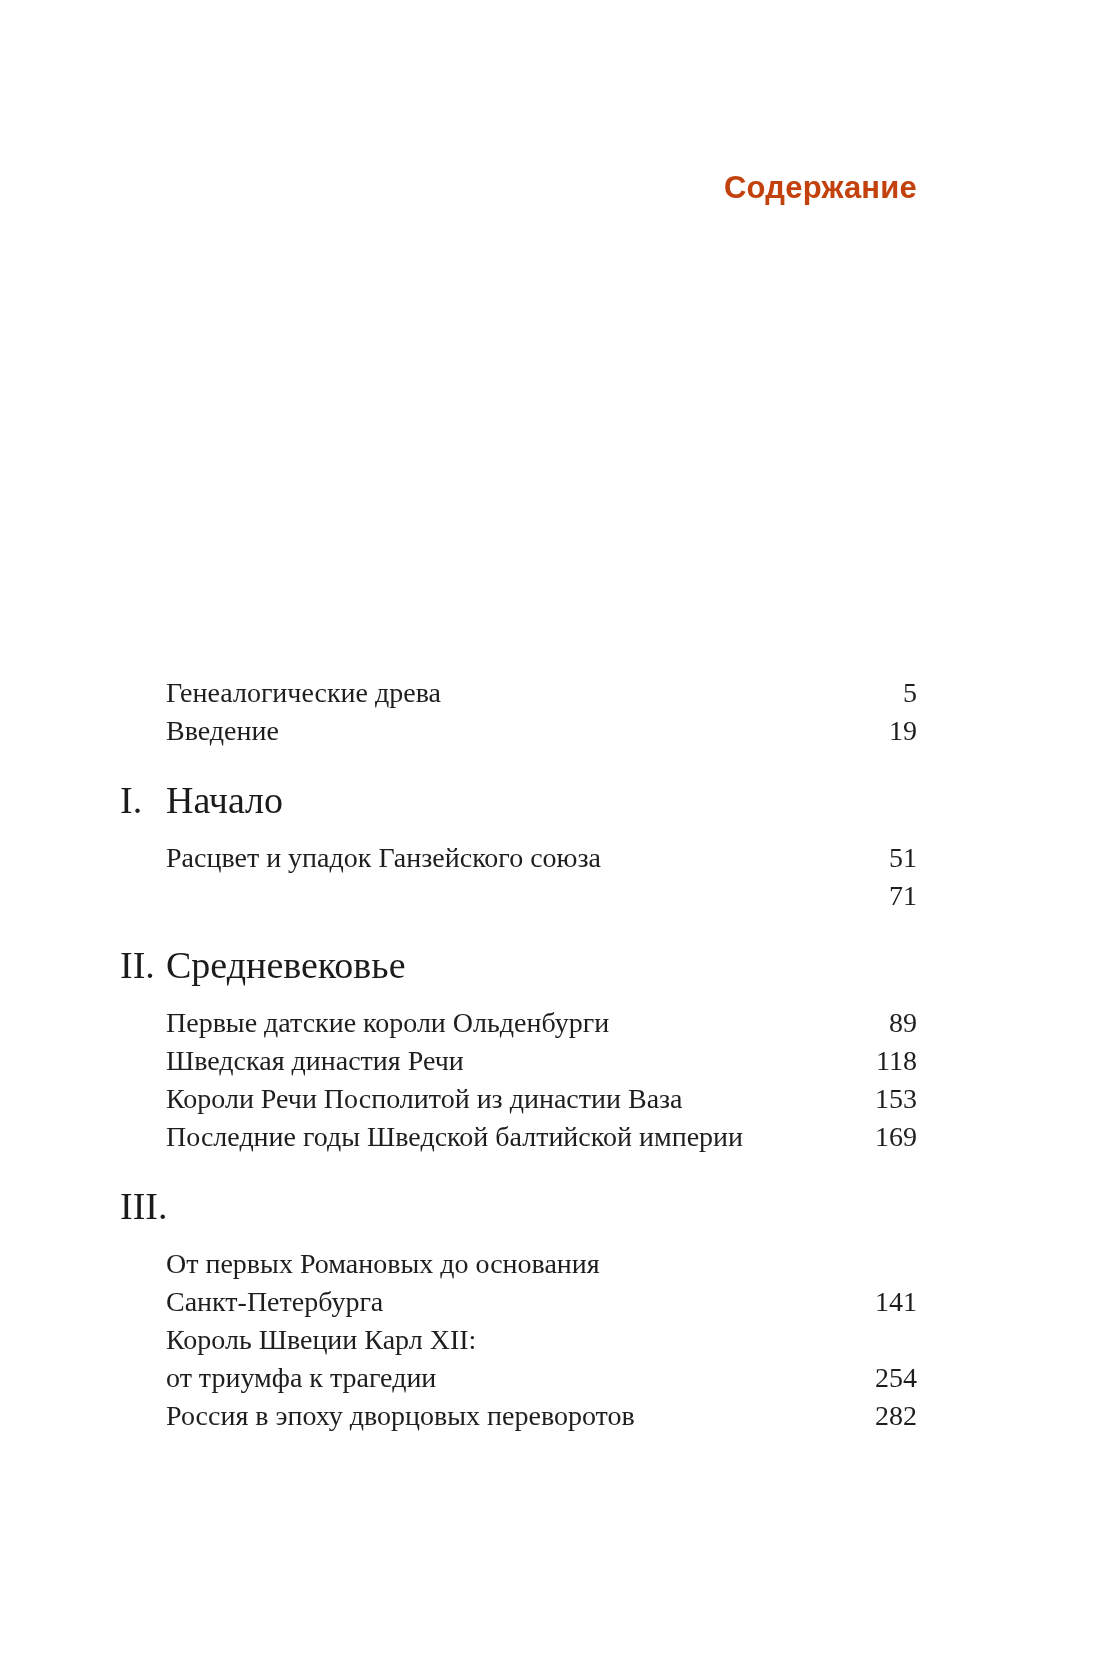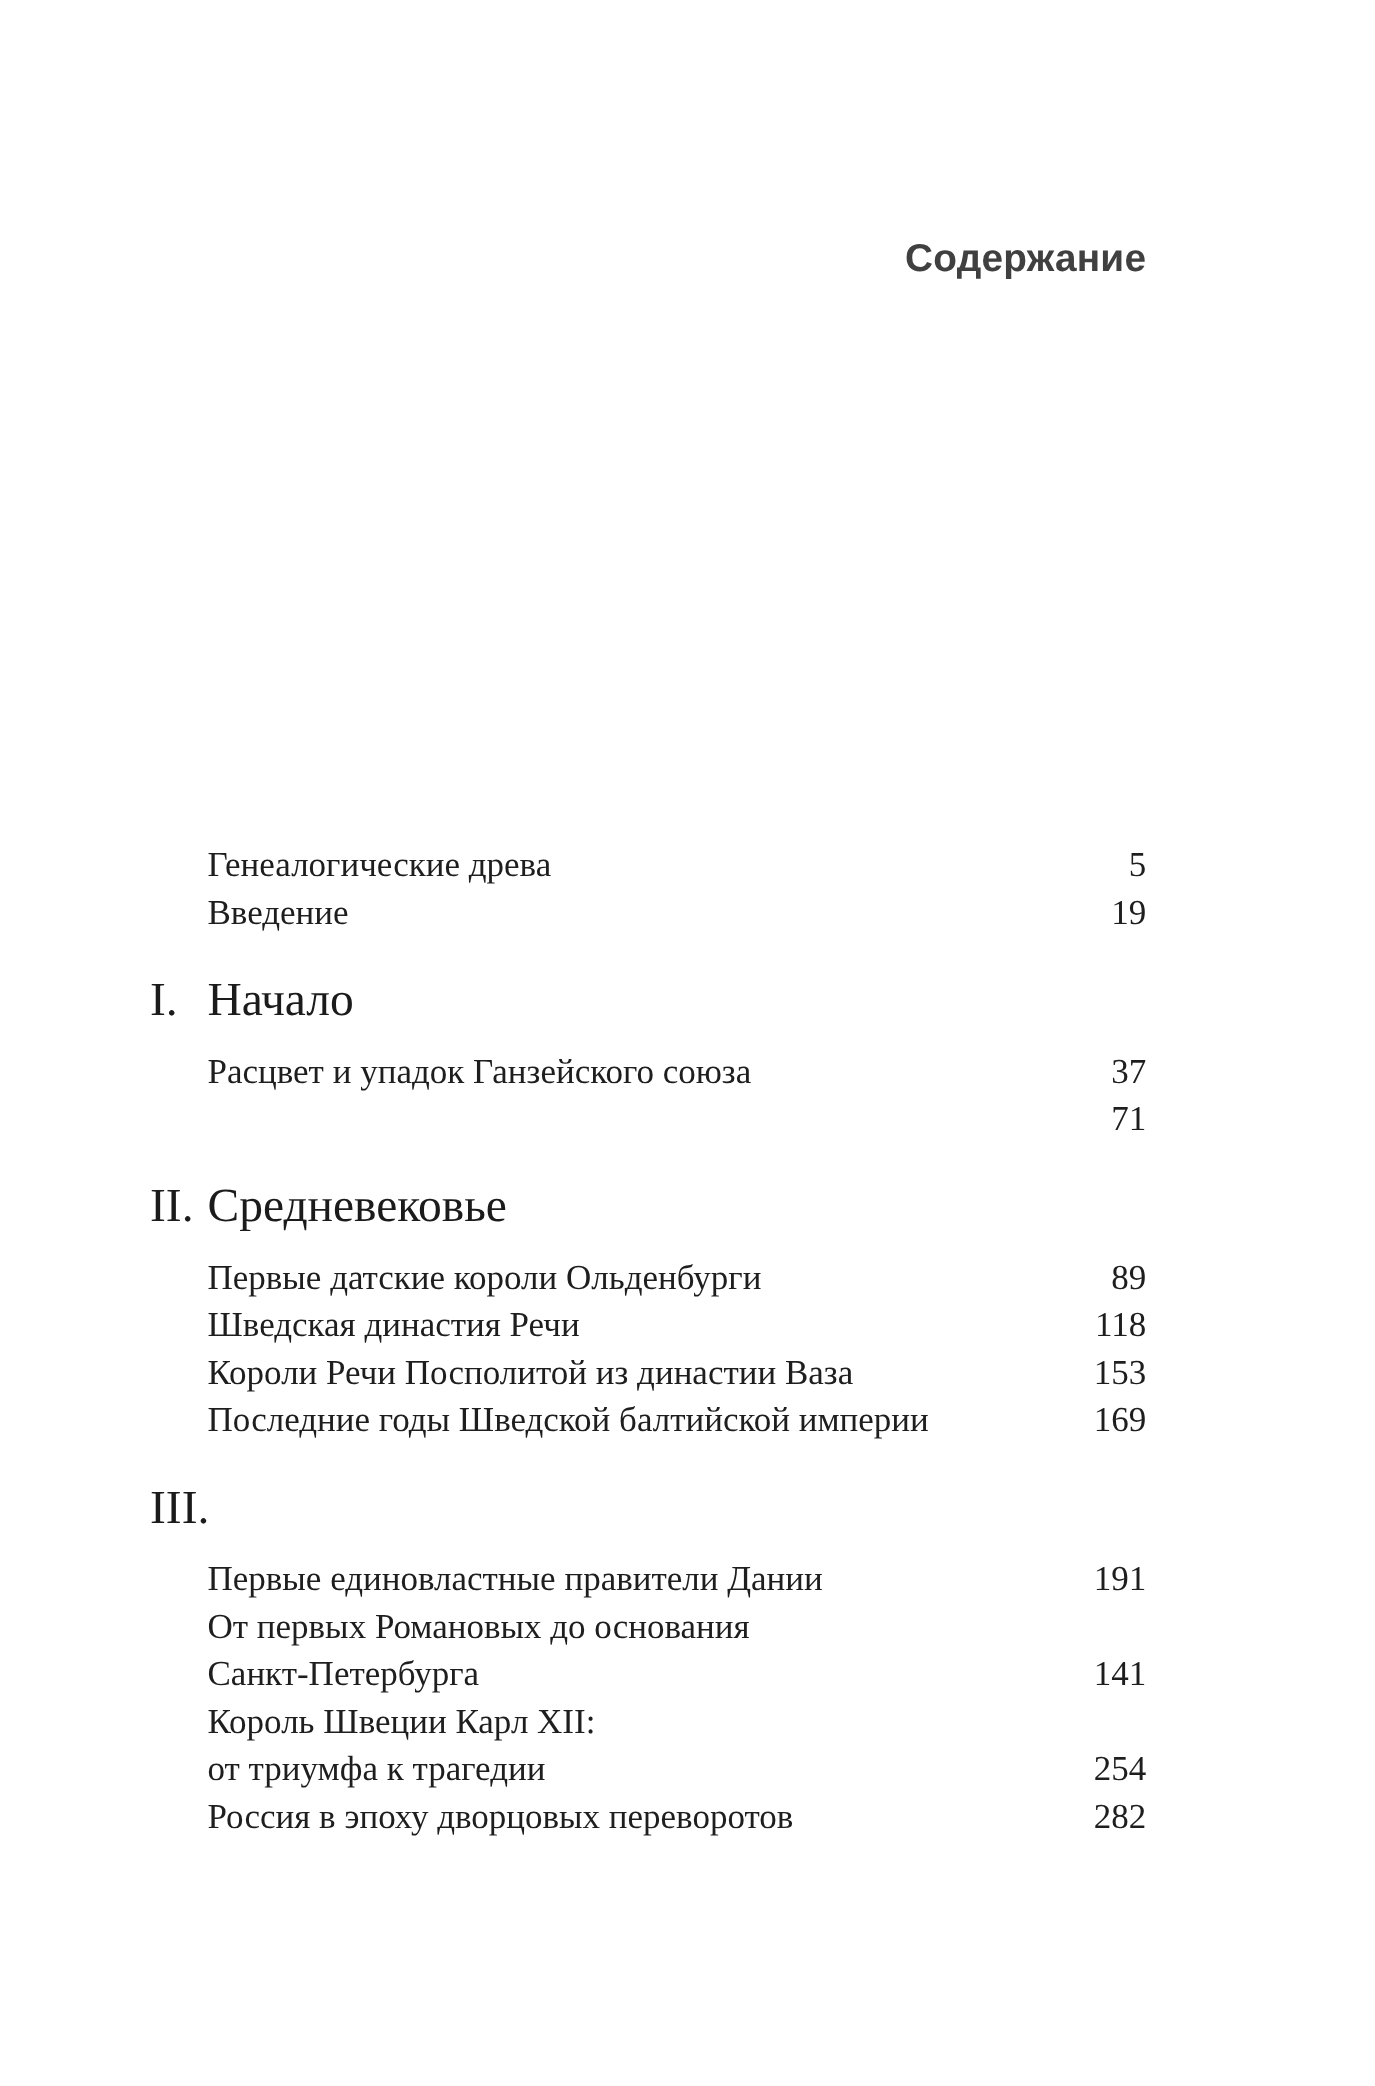--- a/index.html
+++ b/index.html
@@ -9,27 +9,27 @@
     width: 1100px;
     height: 1669px;
     background: #ffffff;
     overflow: hidden;
     font-family: "Liberation Serif", serif;
     color: #1e1e1e;
   }
 
   .page-title {
     position: absolute;
-    top: 191px;
+    top: 172px;
     right: 183px;
     font-family: "Liberation Sans", sans-serif;
     font-weight: 700;
     font-size: 31px;
     line-height: 32px;
-    color: #404040;
+    color: #c2410c;
     letter-spacing: 0.2px;
   }
 
   .toc {
     position: absolute;
     left: 166px;
     right: 183px;
     top: 674px;
   }
 
@@ -90,21 +90,21 @@
       <span class="num">19</span>
     </div>
 
     <div class="sec">
       <span class="numeral">I.</span>
       <span class="sec-title">Начало</span>
     </div>
     <div class="row">
       <span class="t">Расцвет и упадок Ганзейского союза</span>
       <span class="leader"></span>
-      <span class="num">37</span>
+      <span class="num">51</span>
     </div>
     <div class="row">
       <span class="leader"></span>
       <span class="num">71</span>
     </div>
 
     <div class="sec">
       <span class="numeral">II.</span>
       <span class="sec-title">Средневековье</span>
     </div>
@@ -125,25 +125,20 @@
     </div>
     <div class="row">
       <span class="t">Последние годы Шведской балтийской империи</span>
       <span class="leader"></span>
       <span class="num">169</span>
     </div>
 
     <div class="sec">
       <span class="numeral">III.</span>
     </div>
-    <div class="row">
-      <span class="t">Первые единовластные правители Дании</span>
-      <span class="leader"></span>
-      <span class="num">191</span>
-    </div>
 
     <div class="row">
       <span class="t">От первых Романовых до основания</span>
     </div>
     <div class="row">
       <span class="t">Санкт-Петербурга</span>
       <span class="leader"></span>
       <span class="num">141</span>
     </div>
 

